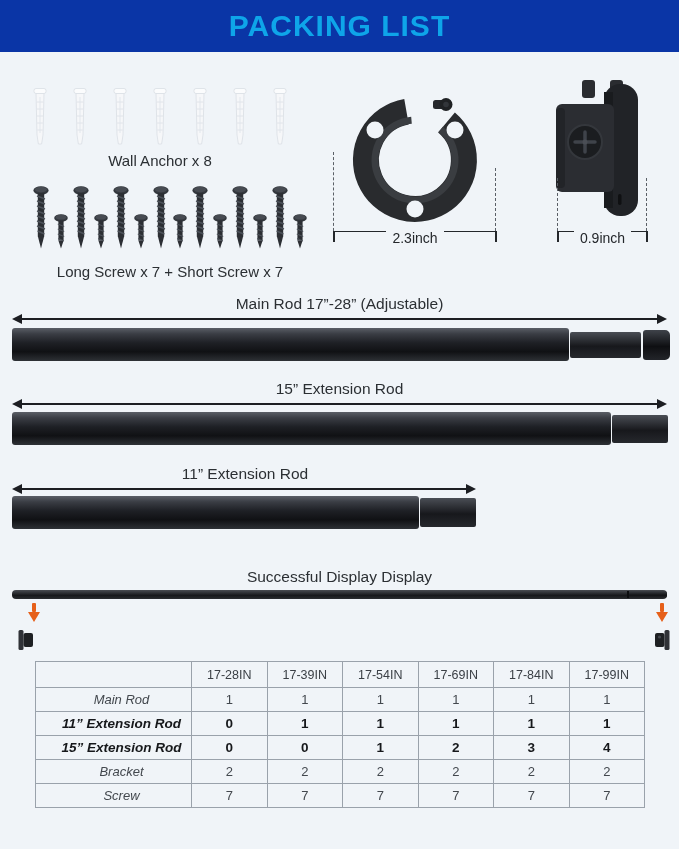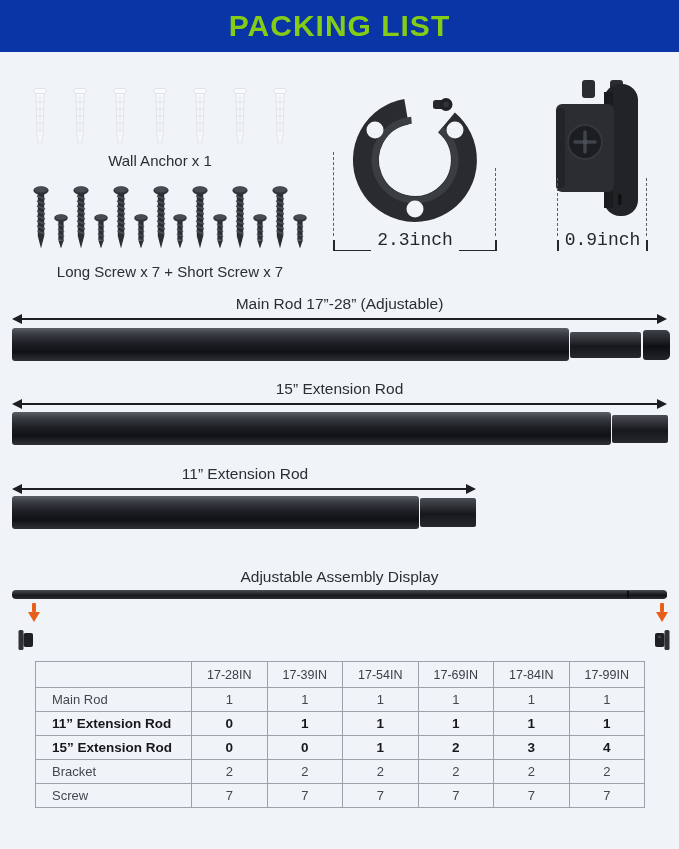--- a/index.html
+++ b/index.html
@@ -1,27 +1,27 @@
 <!DOCTYPE html>
 <html><head>
 <meta charset="utf-8">
 <style>
   html,body{margin:0;padding:0;background:#f0f4f8;}
   #page{position:relative;width:679px;height:849px;background:#f0f4f8;overflow:hidden;
         font-family:"Liberation Sans",sans-serif;color:#2b2f33;}
   
   .banner{position:absolute;left:0;top:0;width:679px;height:52px;background:#0a35a6;
           display:flex;align-items:center;justify-content:center;}
-  .banner h1{margin:0;color:#84cc16;font-size:30px;font-weight:700;letter-spacing:1px;}
+  .banner h1{margin:0;color:#0ea5e9;font-size:30px;font-weight:700;letter-spacing:1px;}
   
   .label{position:absolute;font-size:15px;color:#2b2f33;text-align:center;white-space:nowrap;}
   
   .icon-row{position:absolute;display:flex;justify-content:space-between;align-items:flex-end;}
   
-  .dim{position:absolute;display:flex;align-items:flex-end;color:#24272b;font-size:18px;font-family:Liberation Mono, monospace;}
+  .dim{position:absolute;display:flex;align-items:flex-start;color:#24272b;font-size:14px;}
   .dim .tick{width:2px;height:11px;background:#24272b;}
   .dim .dline{flex:1;height:1.4px;background:#24272b;}
   .dim .dtext{padding:0 6px;white-space:nowrap;transform:translateY(-1px);}
   .ext{position:absolute;width:0;border-left:1.5px dashed #5a5f66;}
   
   .measure{position:absolute;height:10px;}
   .measure .mline{position:absolute;top:4.3px;left:7px;right:7px;height:1.5px;background:#1c1e22;}
   .measure .ah{position:absolute;top:0;width:0;height:0;border-top:5px solid transparent;border-bottom:5px solid transparent;}
   .measure .ah.l{left:0;border-right:10px solid #1c1e22;}
   .measure .ah.r{right:0;border-left:10px solid #1c1e22;}
@@ -42,21 +42,21 @@
   .oarrow .stem{width:4.5px;height:9px;background:#e6601a;border-radius:1px;}
   .oarrow .ohead{width:0;height:0;border-left:6.5px solid transparent;border-right:6.5px solid transparent;
     border-top:10px solid #e6601a;}
   .minibracket{position:absolute;top:629px;}
   
   table.qty{position:absolute;left:35px;top:661px;width:610px;border-collapse:collapse;
     table-layout:fixed;font-size:13px;color:#43484e;}
   table.qty th,table.qty td{border:1px solid #9aa2ab;text-align:center;font-weight:normal;
     height:21px;padding:1px 0;}
   table.qty thead th{font-size:12.5px;height:23px;color:#3b4046;}
-  table.qty .rowlabel{text-align:left;padding-left:16px;width:139px;}
+  table.qty .rowlabel{text-align:center;padding-left:16px;width:139px;font-style:italic;}
   table.qty tr.bold td{font-weight:700;color:#16181b;font-size:13.5px;}
 </style>
 </head>
 <body>
 
 <div id="page">
 
   <header class="banner">
     <h1>PACKING LIST</h1>
   </header>
@@ -146,21 +146,21 @@
     <line x1="7" y1="9" x2="7" y2="45" stroke="#e6e9ee" stroke-width="1.2"></line>
     <g stroke="#e0e4ea" stroke-width="1">
       <line x1="3.5" y1="14" x2="10.5" y2="14"></line>
           <line x1="3.7" y1="21" x2="10.3" y2="21"></line>
       <line x1="3.9" y1="28" x2="10.1" y2="28"></line>
           <line x1="4.1" y1="35" x2="9.9" y2="35"></line>
       <line x1="4.3" y1="42" x2="9.7" y2="42"></line>
     </g>
   </svg>
 </div>
-  <div class="label" style="left:33px;top:152px;width:254px;">Wall Anchor x 1</div>
+  <div class="label" style="left:33px;top:152px;width:254px;">Wall Anchor x 8</div>
 
   <div class="icon-row" style="left:33px;top:186px;width:274px;height:64px;">
   <svg width="16" height="64" viewBox="0 0 16 64">
     <ellipse cx="8" cy="4.5" rx="7.6" ry="4.2" fill="#34383e"></ellipse>
     <ellipse cx="8" cy="3.6" rx="6.1" ry="2.8" fill="#474b52"></ellipse>
     <rect x="4.8" y="7" width="6.4" height="43.5" fill="#2c2f34"></rect>
     <path d="M4.8 50 L11.2 50 L8 62.5 Z" fill="#2c2f34"></path>
     <g stroke="#4d525a" stroke-width="1.4">
       <line x1="4" y1="10" x2="12" y2="13"></line>
           <line x1="4" y1="15" x2="12" y2="18"></line>
@@ -442,21 +442,21 @@
   <div class="measure" style="left:12px;top:484px;width:464px;">
     <span class="ah l"></span>
     <span class="mline"></span>
     <span class="ah r"></span>
   </div>
   <div class="rod" style="left:12px;top:496px;">
     <div class="body" style="width:407px;"></div>
     <div class="neck" style="width:56px;height:29px;"></div>
   </div>
 
-  <div class="label" style="left:0;top:568px;width:679px;font-size:15.5px;">Adjustable Assembly Display</div>
+  <div class="label" style="left:0;top:568px;width:679px;font-size:15.5px;">Successful Display Display</div>
   <div class="arod">
     <div class="tipseg"></div>
   </div>
   <div class="oarrow" style="left:28px;">
     <span class="stem"></span>
       <span class="ohead"></span>
   </div>
   <div class="oarrow" style="left:656px;">
     <span class="stem"></span>
       <span class="ohead"></span>

